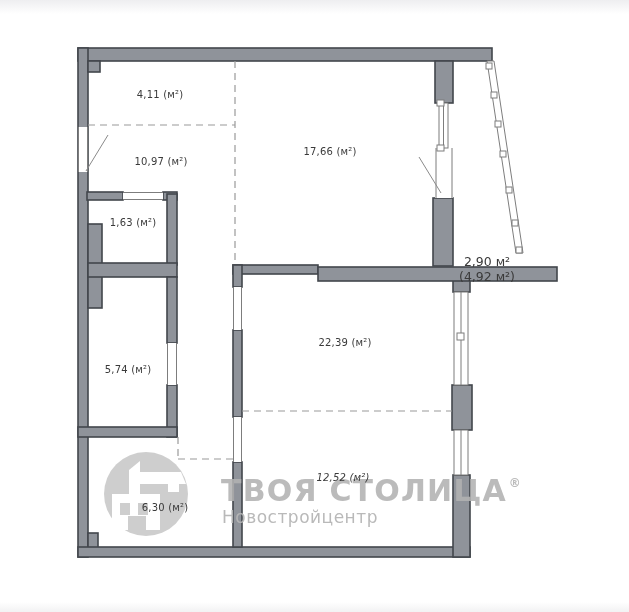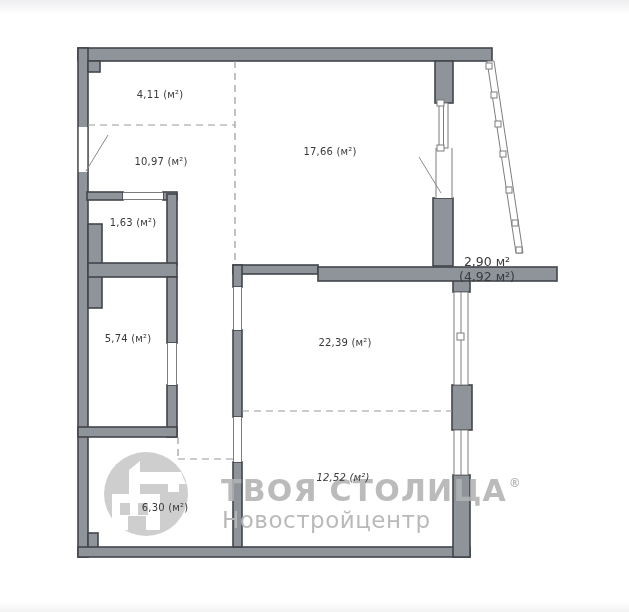--- a/index.html
+++ b/index.html
@@ -32,21 +32,21 @@
   }
   .watermark{position:absolute;left:0;top:0;width:629px;height:612px;z-index:20;pointer-events:none;}
   .wm-brand{
     position:absolute;left:221px;top:473px;
     font-size:30px;font-weight:bold;letter-spacing:1.2px;
     color:var(--wm-text,#B2B2B2);opacity:.88;white-space:nowrap;
   }
   .wm-brand .reg{font-size:12px;vertical-align:14px;letter-spacing:0;margin-left:2px;}
   .wm-sub{
     position:absolute;left:222px;top:507px;
-    font-size:23px;letter-spacing:.5px;
+    font-size:17px;letter-spacing:.5px;
     color:var(--wm-sub,#B6B6B6);opacity:.95;white-space:nowrap;
   }
 </style>
 </head>
 <body>
 
 <div class="canvas">
 
   <div class="edge-top"></div>
   <div class="edge-bottom"></div>
@@ -162,21 +162,21 @@
       </g>
     </svg>
     <div class="wm-brand"><span>ТВОЯ СТОЛИЦА</span><span class="reg">®</span></div>
     <div class="wm-sub">Новостройцентр</div>
   </div>
 
   <div class="room-label" style="left:160px;top:94px;">4,11 (м²)</div>
   <div class="room-label" style="left:161px;top:161px;">10,97 (м²)</div>
   <div class="room-label" style="left:330px;top:151px;">17,66 (м²)</div>
   <div class="room-label" style="left:133px;top:222px;">1,63 (м²)</div>
-  <div class="room-label" style="left:128px;top:338px;text-align:center;">5,74 (м²)</div>
+  <div class="room-label" style="left:128px;top:369px;text-align:center;">5,74 (м²)</div>
   <div class="room-label" style="left:345px;top:342px;">22,39 (м²)</div>
   <div class="room-label" style="left:343px;top:477px;font-style:italic;">12,52 (м²)</div>
   <div class="room-label" style="left:165px;top:507px;">6,30 (м²)</div>
 
   <div class="balcony-label" style="left:487px;top:208px;margin-top:46px;">
     <div>2,90 м²</div>
     <div>(4,92 м²)</div>
   </div>
 
 </div>

